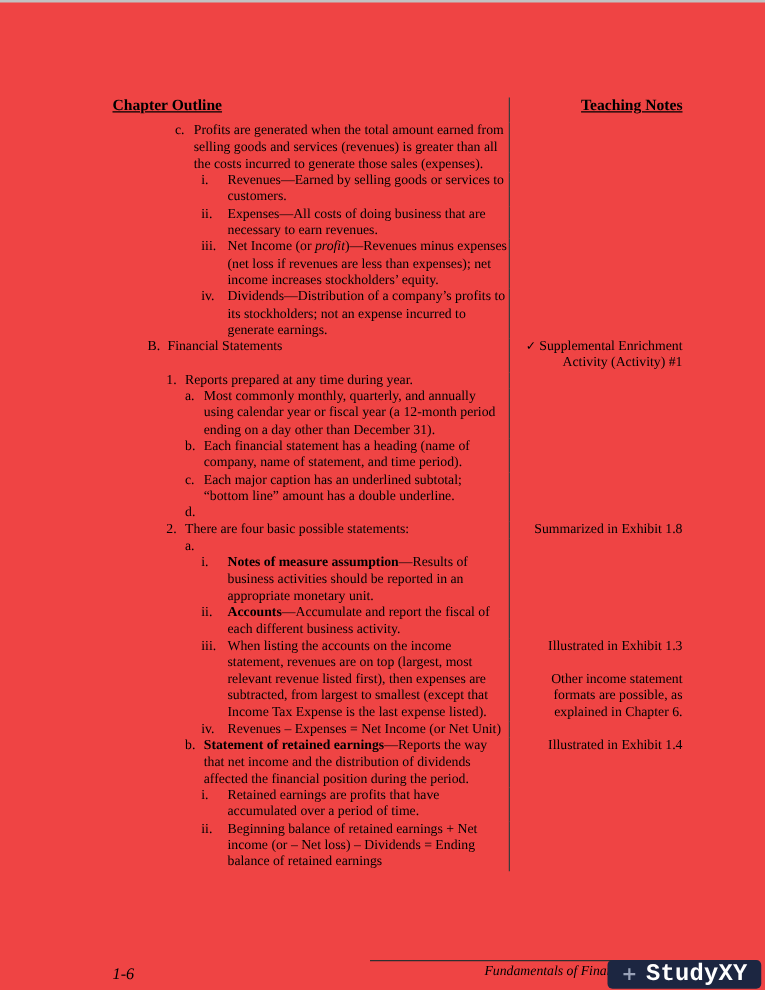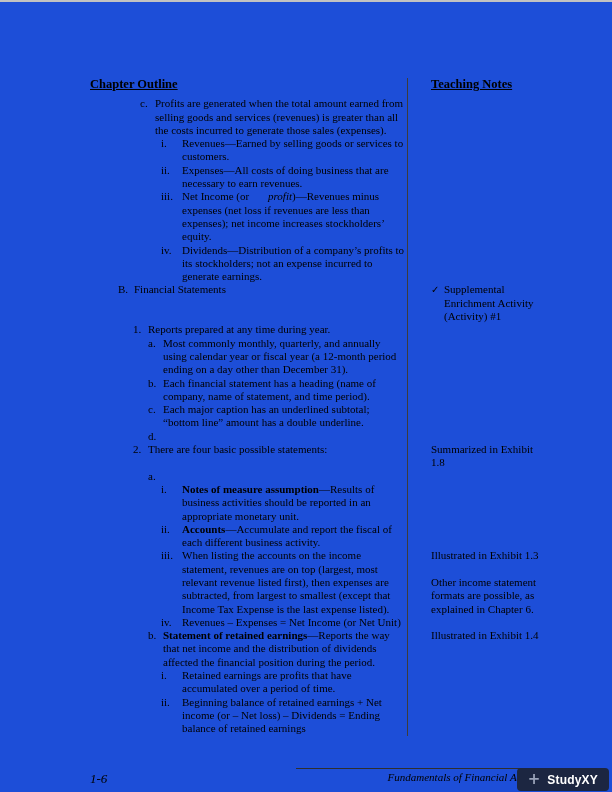--- a/index.html
+++ b/index.html
@@ -1,20 +1,20 @@
 <!DOCTYPE html>
 <html><head>
 <meta charset="utf-8">
 <style>
   html,body { margin:0; padding:0; background:#e8e8e8; }
   .page {
     position:relative;
     width:612px; height:792px;
     margin:0 auto;
-    background:#1d4ed8;
+    background:#ef4444;
     font-family:"Liberation Serif", serif;
     color:#000;
     overflow:hidden;
     box-sizing:border-box;
     border-top:2px solid #c2c2c2;
   }
   .content {
     position:absolute;
     left:90px; top:76px;
     width:456px;
@@ -25,45 +25,46 @@
     box-sizing:border-box;
     font-size:11px;
     line-height:13.3px;
     display:flex;
     align-items:flex-start;
   }
   .ncell {
     flex:1;
     box-sizing:border-box;
     border-left:1px solid #3c3c3c;
-    padding-left:23px;
+    padding-left:8px;
     font-size:11px;
     line-height:13.3px;
     min-height:13.3px;
+    text-align:right;
   }
   .header-row .htitle {
     font-weight:bold;
     font-size:12.5px;
     text-decoration:underline;
   }
   .header-row .ocell, .header-row .ncell { padding-bottom:6px; }
   .lvl0  { padding-left:28px; }
   .lvl1  { padding-left:43px; }
   .lvl2  { padding-left:58px; }
   .lvl2t { padding-left:50px; }
   .lvl3  { padding-left:71px; }
   .marker { flex:0 0 auto; }
   .lvl0  .marker { width:16px; }
   .lvl1  .marker { width:15px; }
   .lvl2  .marker { width:15px; }
   .lvl2t .marker { width:15px; }
   .lvl3  .marker { width:21px; }
   .otext { flex:1; }
   .otext .b { font-weight:bold; }
-  .otext .i { font-style:italic;margin-left:16px; }
+  .otext .i { font-style:italic; }
   .note { display:flex; align-items:flex-start; }
   .check {
     flex:0 0 auto;
     width:13px;
     font-family:"DejaVu Sans", sans-serif;
     font-size:10px;
   }
   .ntext { flex:1; white-space:pre-line; }
   .footer-rule {
     position:absolute;
@@ -98,23 +99,23 @@
   }
   .brand-plus {
     color:#99a2b8;
     font-family:"DejaVu Sans", sans-serif;
     font-size:15px;
     font-weight:bold;
     line-height:1;
   }
   .brand-text {
     color:#ffffff;
-    font-family:Liberation Sans, sans-serif;
+    font-family:Liberation Mono, monospace;
     font-weight:bold;
-    font-size:12px;
+    font-size:19px;
     letter-spacing:0.2px;
     line-height:1;
   }
 </style>
 </head>
 <body>
 
 <div class="page">
 
   <div class="content">

